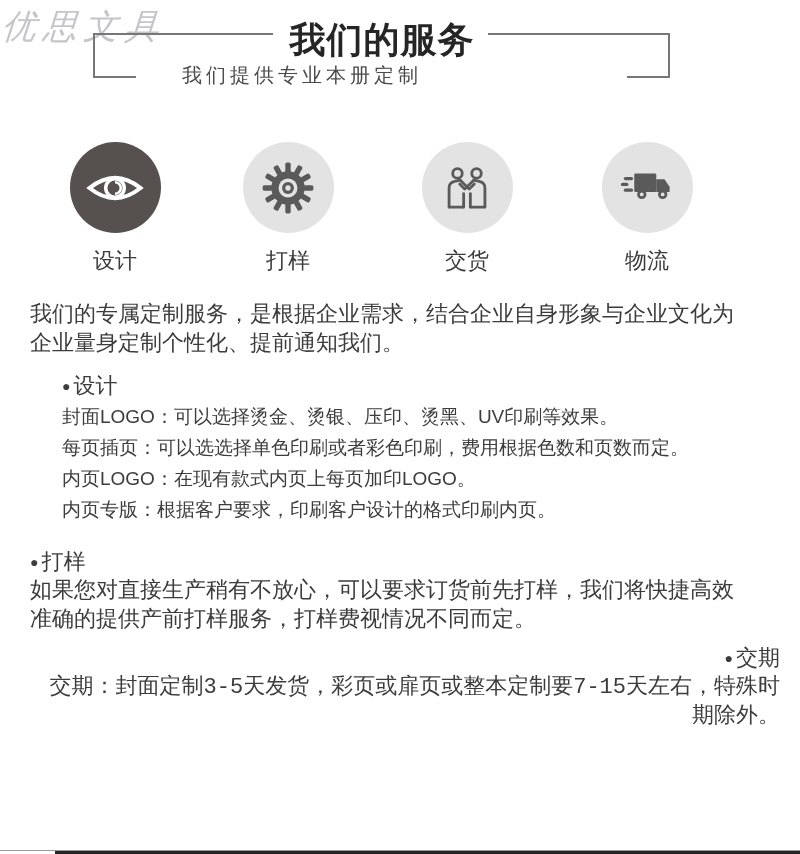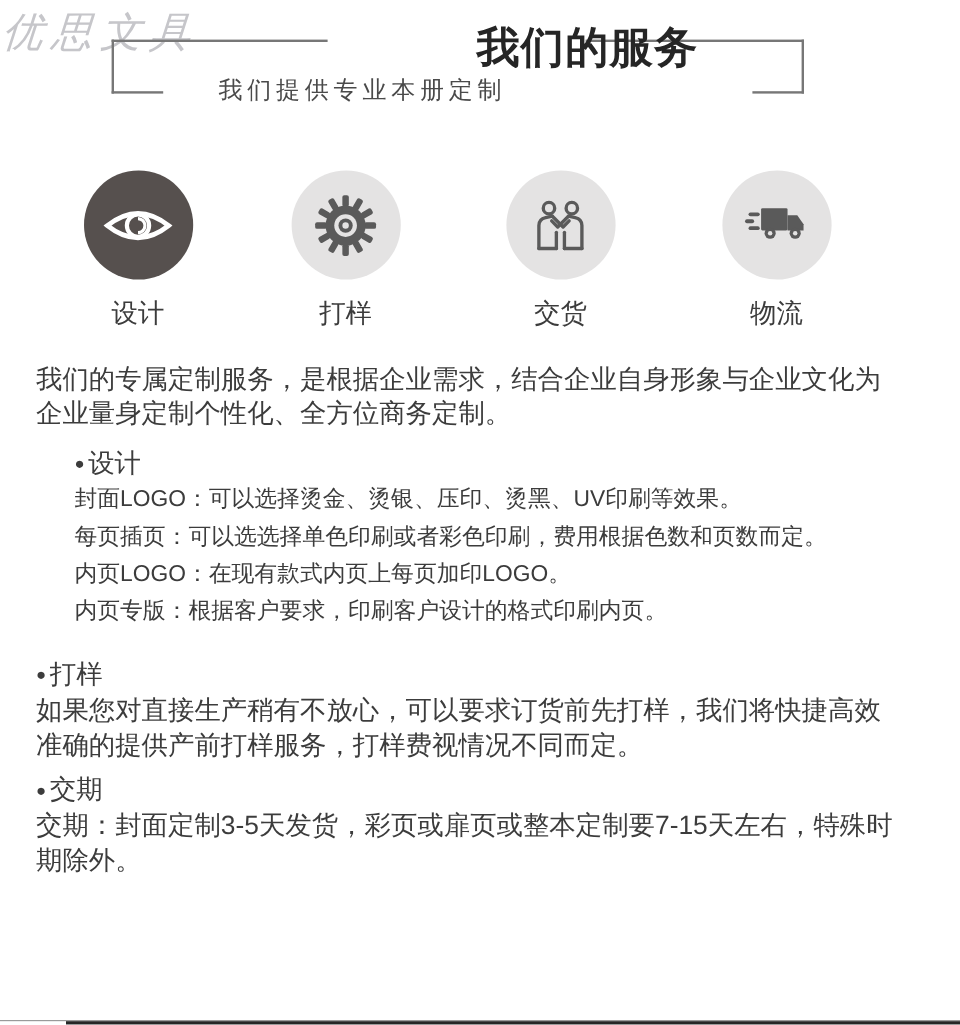--- a/index.html
+++ b/index.html
@@ -22,21 +22,21 @@
     position:absolute;left:2px;top:4px;
     font-family:"DejaVu Serif","Liberation Serif",serif;
     font-style:italic;font-size:34px;letter-spacing:7px;
     color:var(--c-watermark);transform:skewX(-4deg);
     white-space:nowrap;
   }
 
   
   .hdr-title{
     position:absolute;left:182px;top:16px;width:400px;
-    text-align:right;font-size:36px;font-weight:bold;
+    text-align:center;font-size:36px;font-weight:bold;
     letter-spacing:1px;color:var(--c-title);
   }
   .hdr-subtitle{
     position:absolute;left:182px;top:62px;width:400px;
     text-align:left;font-size:20px;letter-spacing:4px;
     color:var(--c-sub);
   }
   .rule{position:absolute;background:var(--c-bracket);}
   .rule-left-h   {left:93px; top:33px; width:180px; height:2px;}
   .rule-right-h  {left:488px;top:33px; width:182px; height:2px;}
@@ -51,27 +51,27 @@
   .service-item .circle{
     width:91px;height:91px;border-radius:50%;
     margin:0 auto;display:flex;align-items:center;justify-content:center;
   }
   .circle.dark {background:var(--c-circle-dark);}
   .circle.light{background:var(--c-circle-light);}
   .service-label{margin-top:13px;font-size:22px;color:var(--c-body);}
 
   
   .content{position:absolute;left:30px;top:301px;width:750px;}
-  .para-line{font-size:22px;line-height:29px;white-space:nowrap;}
+  .para-line{font-size:22px;line-height:29px;white-space:nowrap;font-family:Liberation Mono, monospace;}
   .list-line{font-size:19px;line-height:31px;white-space:nowrap;}
   .sec-heading{font-size:22px;line-height:29px;}
   .sec-heading .bullet{font-size:14px;vertical-align:2px;margin-right:3px;}
   .section.sec-0{margin-top:12px;margin-left:32px;}
   .section.sec-1{margin-top:22px;}
-  .section.sec-2{margin-top:8px;}
+  .section.sec-2{margin-top:8px;text-align:right;}
   .section.sec-3{margin-top:6px;}
 
   
   .bottom-line {position:absolute;left:0;top:850px;width:800px;height:1px;background:#9a9a9a;}
   .bottom-strip{position:absolute;left:55px;top:851px;width:745px;height:3px;background:var(--c-strip);}
 
   svg{display:block;}
 </style>
 </head>
 <body>
@@ -157,21 +157,21 @@
      <circle cx="77" cy="61" r="3.2" fill="#e4e3e3"></circle>
    </svg>
         </div>
         <div class="service-label">物流</div>
       </div>
     </div>
 
   <div class="content" id="content">
     <div id="intro">
         <div class="para-line">我们的专属定制服务，是根据企业需求，结合企业自身形象与企业文化为</div>
-        <div class="para-line">企业量身定制个性化、全方位商务定制。</div>
+        <div class="para-line">企业量身定制个性化、提前通知我们。</div>
       </div>
     <div id="sections">
         <div class="section sec-0">
           <div class="sec-heading"><span class="bullet">●</span><span>设计</span></div>
           <div class="list-line">封面LOGO：可以选择烫金、烫银、压印、烫黑、UV印刷等效果。</div>
           <div class="list-line">每页插页：可以选选择单色印刷或者彩色印刷，费用根据色数和页数而定。</div>
           <div class="list-line">内页LOGO：在现有款式内页上每页加印LOGO。</div>
           <div class="list-line">内页专版：根据客户要求，印刷客户设计的格式印刷内页。</div>
         </div>
         <div class="section sec-1">

